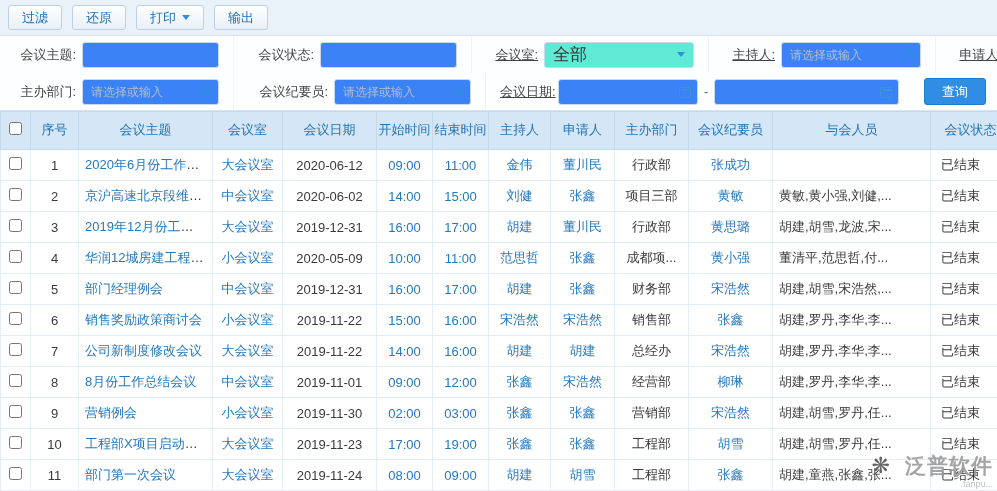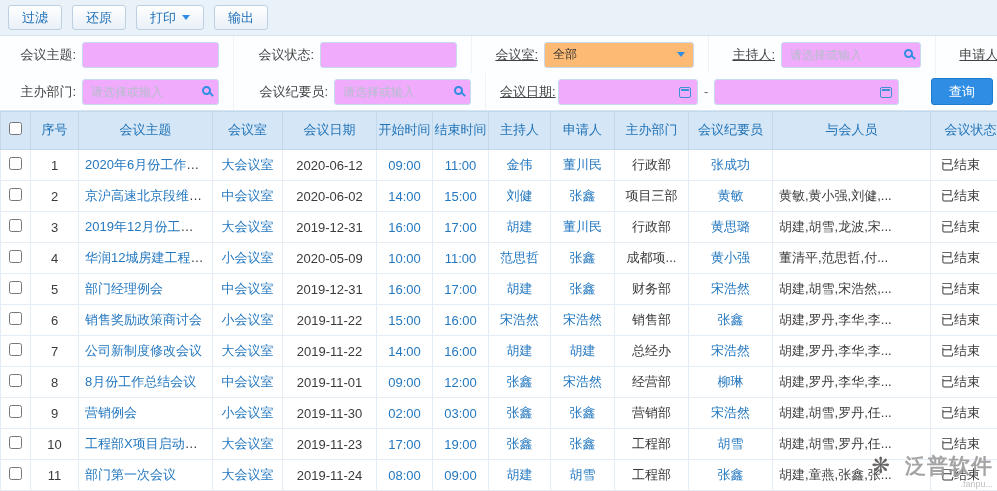--- a/index.html
+++ b/index.html
@@ -11,31 +11,31 @@
   .caret { width: 0; height: 0; border-left: 4px solid transparent; border-right: 4px solid transparent; border-top: 5px solid #2f8de4; display: inline-block; }
 
   
   .filters { background: #fdfeff; border-bottom: 1px solid #d9e6f1; }
   .frow { height: 37px; display: flex; align-items: center; padding-left: 10px; }
   .ffield { display: flex; align-items: center; height: 100%; padding-right: 14px; border-right: 1px solid #edf3f9; }
   .ffield + .ffield { padding-left: 14px; }
   .ffield:last-of-type { border-right: none; }
   .flabel { display: inline-block; text-align: right; color: #444; font-size: 13px; padding-right: 6px; white-space: nowrap; }
   .w72 { width: 72px; } .w58 { width: 58px; text-decoration: underline; } .w86 { width: 86px; }
-  .txt { height: 26px; border: 1px solid #c7daeb; border-radius: 3px; padding: 0 8px; font-size: 12px; color: #333; background: #f0abfc; outline: none; }
+  .txt { height: 26px; border: 1px solid #c7daeb; border-radius: 3px; padding: 0 8px; font-size: 12px; color: #333; background: #3b82f6; outline: none; }
   .txt::placeholder { color: #b3bfca; }
   .searchwrap, .datewrap { position: relative; display: inline-block; }
   .searchwrap .txt, .datewrap .txt { padding-right: 24px; width: 100%; }
   .search-icon { position: absolute; right: 8px; top: 7px; width: 9px; height: 9px; border: 2px solid #2f8de4; border-radius: 50%; }
   .search-icon::after { content: ""; position: absolute; width: 6px; height: 2px; background: #2f8de4; transform: rotate(45deg); right: -5px; bottom: -2px; }
   .cal-icon { position: absolute; right: 7px; top: 8px; width: 12px; height: 11px; border: 1px solid #3b93d8; border-radius: 2px; }
   .cal-icon::before { content: ""; position: absolute; top: 1px; left: 1px; right: 1px; height: 2px; background: #3b93d8; }
-  .select { width: 150px; height: 26px; border: 1px solid #c7daeb; border-radius: 3px; display: flex; align-items: center; justify-content: space-between; padding: 0 8px; font-size: 12px; color: #333; background: #fdba74; cursor: pointer; }
+  .select { width: 150px; height: 26px; border: 1px solid #c7daeb; border-radius: 3px; display: flex; align-items: center; justify-content: space-between; padding: 0 8px; font-size: 17px; color: #333; background: #5eead4; cursor: pointer; }
   .datesep { color: #666; padding: 0 6px; font-size: 13px; }
-  .btn-query { margin-left: auto; margin-right: 4px; height: 27px; padding: 0 17px; background: #2f8de4; border: 1px solid #1e7ccd; color: #fff; font-size: 13px; border-radius: 3px; cursor: pointer; }
+  .btn-query { margin-left: auto; margin-right: 11px; height: 27px; padding: 0 17px; background: #2f8de4; border: 1px solid #1e7ccd; color: #fff; font-size: 13px; border-radius: 3px; cursor: pointer; }
 
   
   .gridwrap { overflow: hidden; width: 997px; }
   table { border-collapse: collapse; table-layout: fixed; width: 1010px; }
   thead th { background: #d5e7f7; color: #2273b6; font-weight: normal; font-size: 13px; border: 1px solid #c2d8eb; height: 38px; padding: 2px 4px; line-height: 1.25; }
   thead th.narrow { padding: 0 1px; word-break: break-all; }
   tbody td { height: 31px; border-bottom: 1px solid #e4edf5; border-right: 1px solid #e4edf5; font-size: 13px; padding: 0 6px; text-align: center; white-space: nowrap; overflow: hidden; text-overflow: ellipsis; color: #3a3a3a; background: #fff; }
   tbody tr td:first-child { border-left: 1px solid #e4edf5; }
   td.col-subject, td.col-attendees { text-align: left; }
   td.col-status { text-align: left; padding-left: 10px; }

